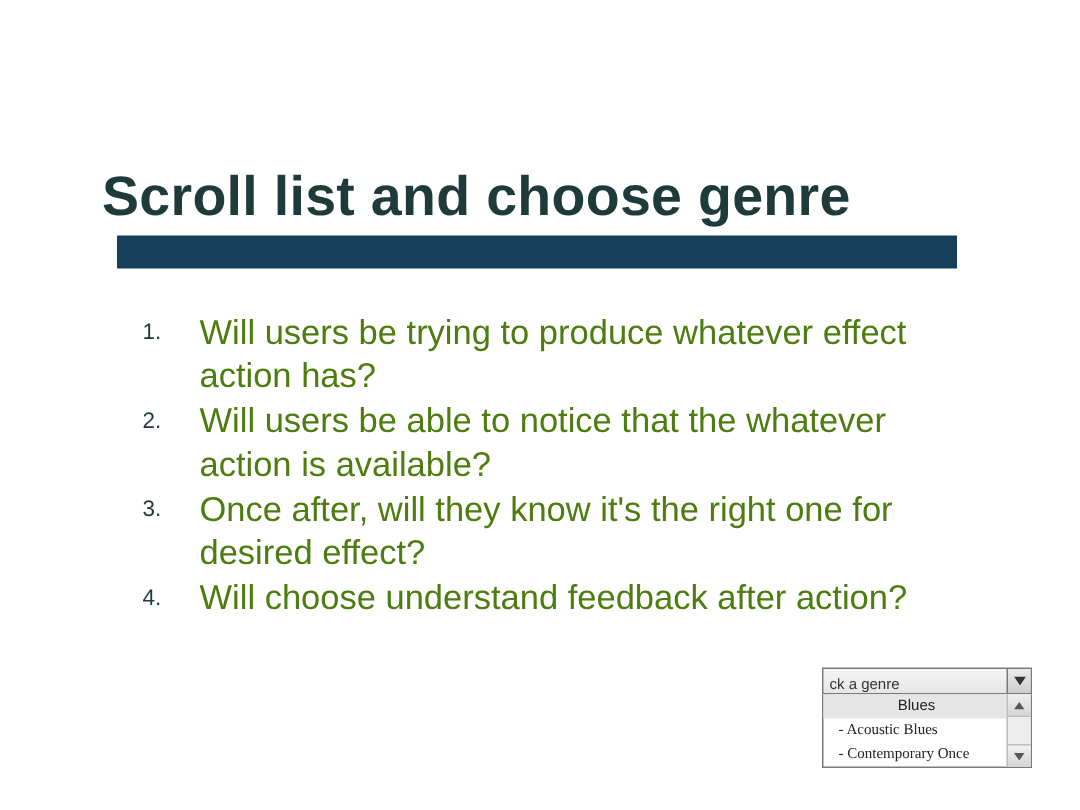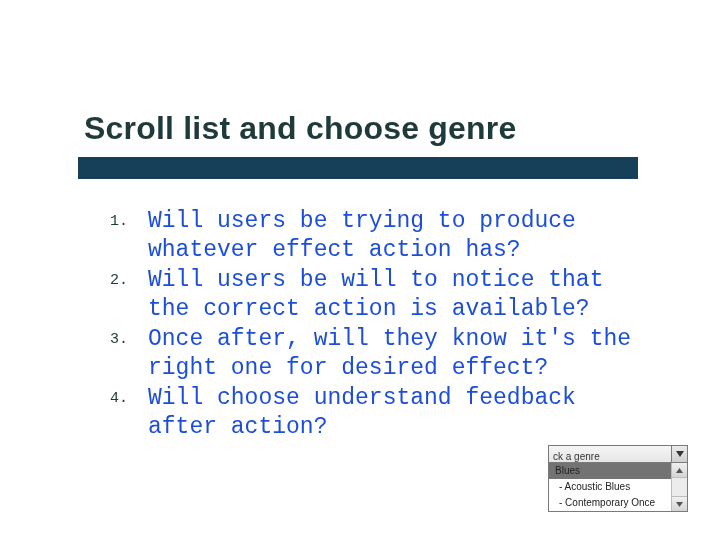--- a/index.html
+++ b/index.html
@@ -12,46 +12,45 @@
     overflow: hidden;
   }
   .slide {
     position: relative;
     width: 720px;
     height: 540px;
     box-sizing: border-box;
   }
   .title {
     position: absolute;
-    left: 84px;
+    left: 68px;
     top: 110px;
-    font-size: 32px;
+    font-size: 37px;
     font-weight: bold;
     color: #1f3a3a;
     letter-spacing: 0.2px;
   }
   .rule {
     position: absolute;
     left: 78px;
     top: 157px;
     width: 560px;
     height: 22px;
     background: #16405a;
   }
   .list {
     position: absolute;
-    left: 110px;
+    left: 95px;
     top: 207px;
     width: 530px;
     counter-reset: item;
     list-style: none;
     margin: 0;
     padding: 0;
-    color: #1d4ed8;
-    font-family: Liberation Mono, monospace;
+    color: #4d7c0f;
   }
   .list li {
     counter-increment: item;
     position: relative;
     padding-left: 38px;
     font-size: 23px;
     line-height: 1.24;
     margin-bottom: 2px;
   }
   .list li::before {
@@ -107,24 +106,26 @@
     flex: 1;
   }
   .dd-opt {
     padding: 2px 4px 2px 6px;
     font-size: 10px;
     line-height: 12px;
     white-space: nowrap;
     overflow: hidden;
   }
   .dd-opt.sel {
-    background: #737373;
+    background: #e5e5e5;
+    text-align: center;
   }
   .dd-opt.sub {
     padding-left: 10px;
+    font-family: Liberation Serif, serif;
   }
   .dd-scroll {
     width: 15px;
     border-left: 1px solid #bdbdbd;
     background: #ececec;
     display: flex;
     flex-direction: column;
   }
   .dd-scroll-btn {
     height: 14px;
@@ -144,21 +145,21 @@
 <body>
 
 <div class="slide">
 
   <div class="title">Scroll list and choose genre</div>
 
   <div class="rule"></div>
 
   <ol class="list">
     <li><span>Will users be trying to produce whatever effect action has?</span></li>
-    <li><span>Will users be will to notice that the correct action is available?</span></li>
+    <li><span>Will users be able to notice that the whatever action is available?</span></li>
     <li><span>Once after, will they know it's the right one for desired effect?</span></li>
     <li><span>Will choose understand feedback after action?</span></li>
   </ol>
 
   <div class="dropdown-widget">
     <div class="dd-top">
       <div class="dd-label">ck a genre</div>
       <div class="dd-arrow-btn">
         <svg width="8" height="6" viewBox="0 0 8 6">
             <path d="M0 0 L8 0 L4 6 Z" fill="#333"></path>

